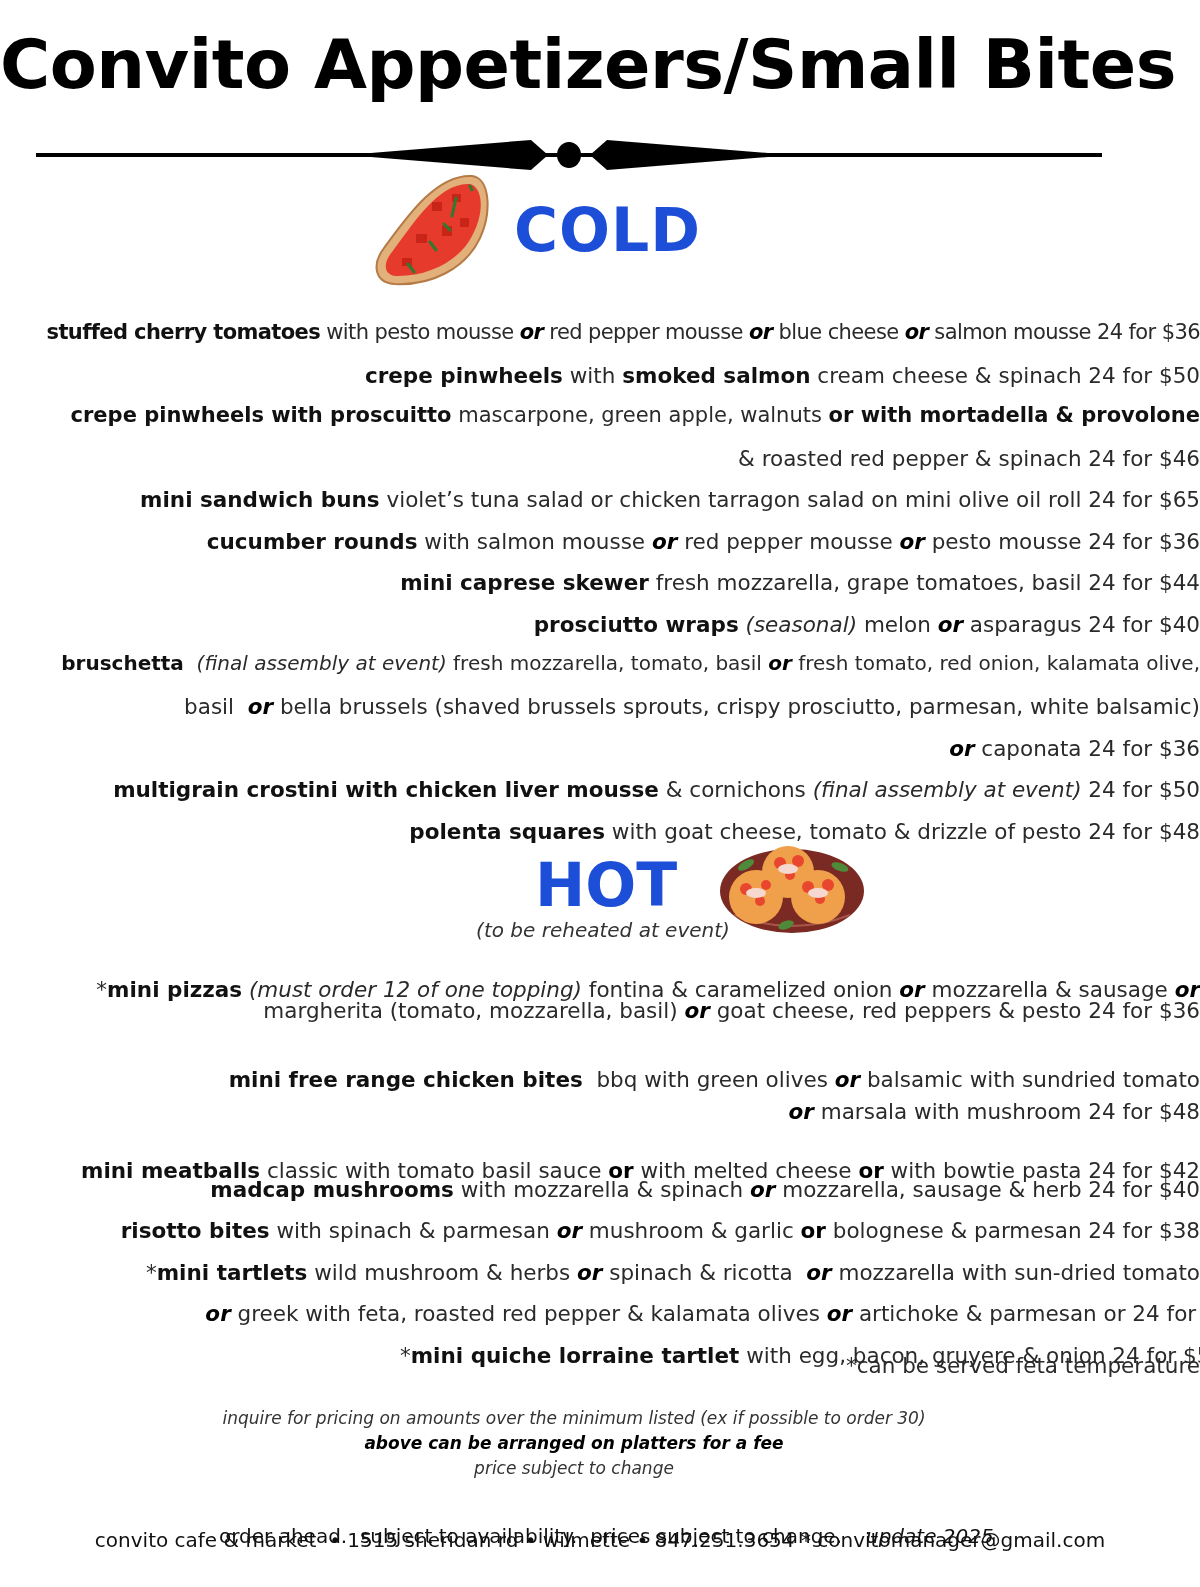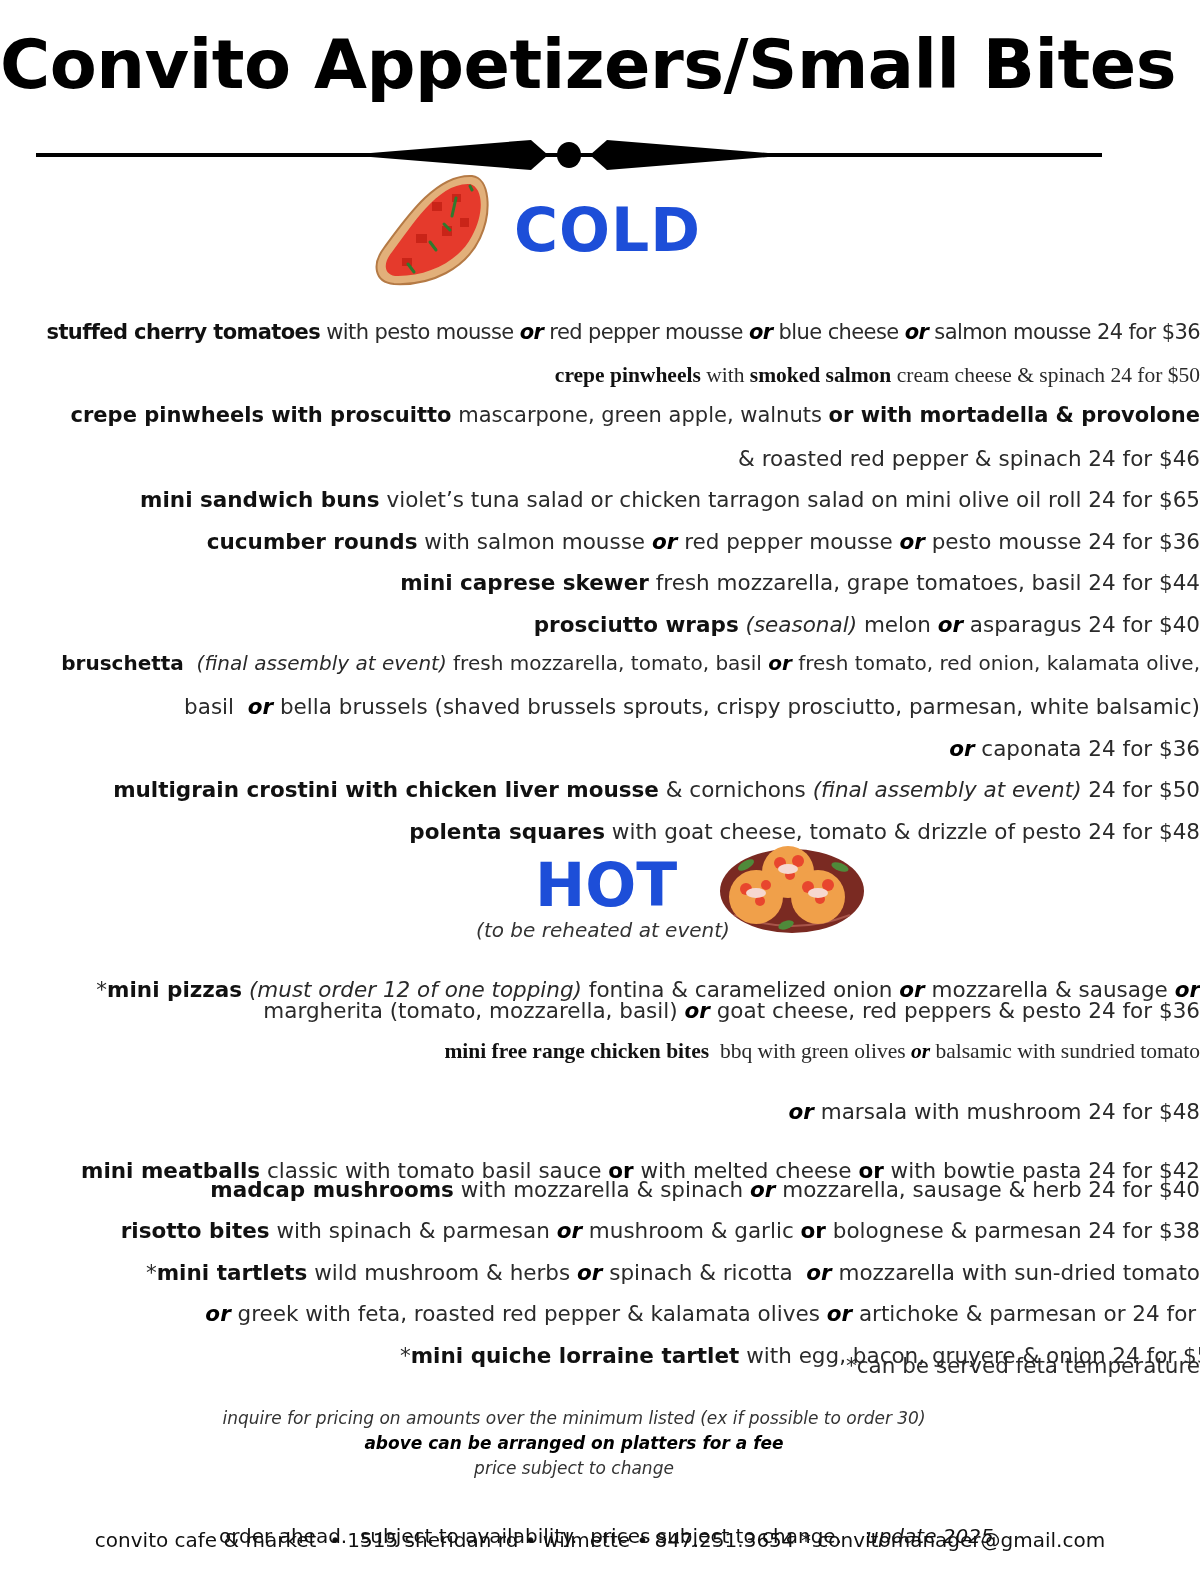--- a/index.html
+++ b/index.html
@@ -1,17 +1,17 @@
 <!DOCTYPE html>
 <html><head>
 <meta charset="utf-8">
 <style>
   html, body { margin: 0; padding: 0; background: #ffffff; }
   body { width: 1200px; height: 1587px; position: relative; overflow: hidden; color: #1a1a1a; font-family: "DejaVu Sans", sans-serif; }
-  .title { position: absolute; left: 0; top: 30px; width: 1200px; font-family: "DejaVu Sans", sans-serif; font-weight: bold; font-size: 70px; letter-spacing: -0.5px; color: #000; line-height: 1; }
+  .title { position: absolute; left: 0; top: 30px; width: 1052px; text-align: center; font-family: "DejaVu Sans", sans-serif; font-weight: bold; font-size: 70px; letter-spacing: -0.5px; color: #000; line-height: 1; }
   .divider { position: absolute; left: 36px; top: 136px; width: 1066px; height: 40px; }
   .section-head { position: absolute; font-family: "DejaVu Sans", sans-serif; font-weight: bold; color: #1d4ed8; line-height: 1; }
   .cold-head { left: 514px; top: 200px; font-size: 60px; letter-spacing: 1px; }
   .hot-head { left: 535px; top: 855px; font-size: 60px; }
   .hot-sub { position: absolute; left: 0; width: 1206px; top: 918px; text-align: center; font-style: italic; font-weight: 300; font-size: 20px; color: #333; }
   .art-bruschetta { position: absolute; left: 372px; top: 172px; width: 122px; height: 118px; }
   .art-pizza { position: absolute; left: 716px; top: 845px; width: 150px; height: 92px; }
   .line { position: absolute; left: 0; width: 1200px; text-align: right; font-size: 21.5px; line-height: 1.2; color: #2a2a2a; white-space: nowrap; font-family: "DejaVu Sans", sans-serif; }
   .line .b { font-weight: bold; color: #111; }
   .line .i { font-style: italic; }
@@ -53,21 +53,21 @@
     <line x1="72" y1="52" x2="78" y2="58"></line>
       <line x1="98" y1="14" x2="100" y2="18"></line>
   </g>
 </svg>
 
 <div class="section-head cold-head">COLD</div>
 
 <div class="line" style="top: 295px; white-space: pre; font-size: 21px;">
   <span class="b cond">stuffed cherry tomatoes</span><span class="cond"> with pesto mousse </span><span class="or cond">or</span><span class="cond"> red pepper mousse </span><span class="or cond">or</span><span class="cond"> blue cheese </span><span class="or cond">or</span><span class="cond"> salmon mousse 24 for $36</span>
 </div>
-<div class="line" style="top: 337px; white-space: pre; font-family: Liberation Serif, serif;">
+<div class="line" style="top: 337px; white-space: pre;">
   <span class="b">crepe pinwheels</span><span> with </span><span class="b">smoked salmon</span><span> cream cheese &amp; spinach 24 for $50</span>
 </div>
 <div class="line" style="top: 378px; white-space: pre; font-size: 21px;">
   <span class="b">crepe pinwheels with proscuitto</span><span> mascarpone, green apple, walnuts </span><span class="b">or with mortadella &amp; provolone</span>
 </div>
 <div class="line" style="top: 420px; white-space: pre;">
   <span>&amp; roasted red pepper &amp; spinach 24 for $46</span>
 </div>
 <div class="line" style="top: 461px; white-space: pre;">
   <span class="b">mini sandwich buns</span><span> violet’s tuna salad or chicken tarragon salad on mini olive oil roll 24 for $65</span>
@@ -128,21 +128,21 @@
       <ellipse cx="70" cy="80" rx="8" ry="4" transform="rotate(-20 70 80)"></ellipse>
     </g>
 </svg>
 
 <div class="line" style="top: 951px; white-space: pre;">
   <span class="t">*</span><span class="b">mini pizzas</span><span class="i"> (must order 12 of one topping)</span><span> fontina &amp; caramelized onion </span><span class="or">or</span><span> mozzarella &amp; sausage </span><span class="or">or</span>
 </div>
 <div class="line" style="top: 972px; white-space: pre;">
   <span>margherita (tomato, mozzarella, basil) </span><span class="or">or</span><span> goat cheese, red peppers &amp; pesto 24 for $36</span>
 </div>
-<div class="line" style="top: 1013px; white-space: pre; font-family: Liberation Serif, serif;">
+<div class="line" style="top: 1041px; white-space: pre;">
   <span class="b">mini free range chicken bites</span><span>  bbq with green olives </span><span class="or">or</span><span> balsamic with sundried tomato</span>
 </div>
 <div class="line" style="top: 1073px; white-space: pre;">
   <span class="or">or</span><span> marsala with mushroom 24 for $48</span>
 </div>
 <div class="line" style="top: 1132px; white-space: pre;">
   <span class="b">mini meatballs</span><span> classic with tomato basil sauce </span><span class="orb">or</span><span> with melted cheese </span><span class="orb">or</span><span> with bowtie pasta 24 for $42</span>
 </div>
 <div class="line" style="top: 1151px; white-space: pre;">
   <span class="b">madcap mushrooms</span><span> with mozzarella &amp; spinach </span><span class="or">or</span><span> mozzarella, sausage &amp; herb 24 for $40</span>

